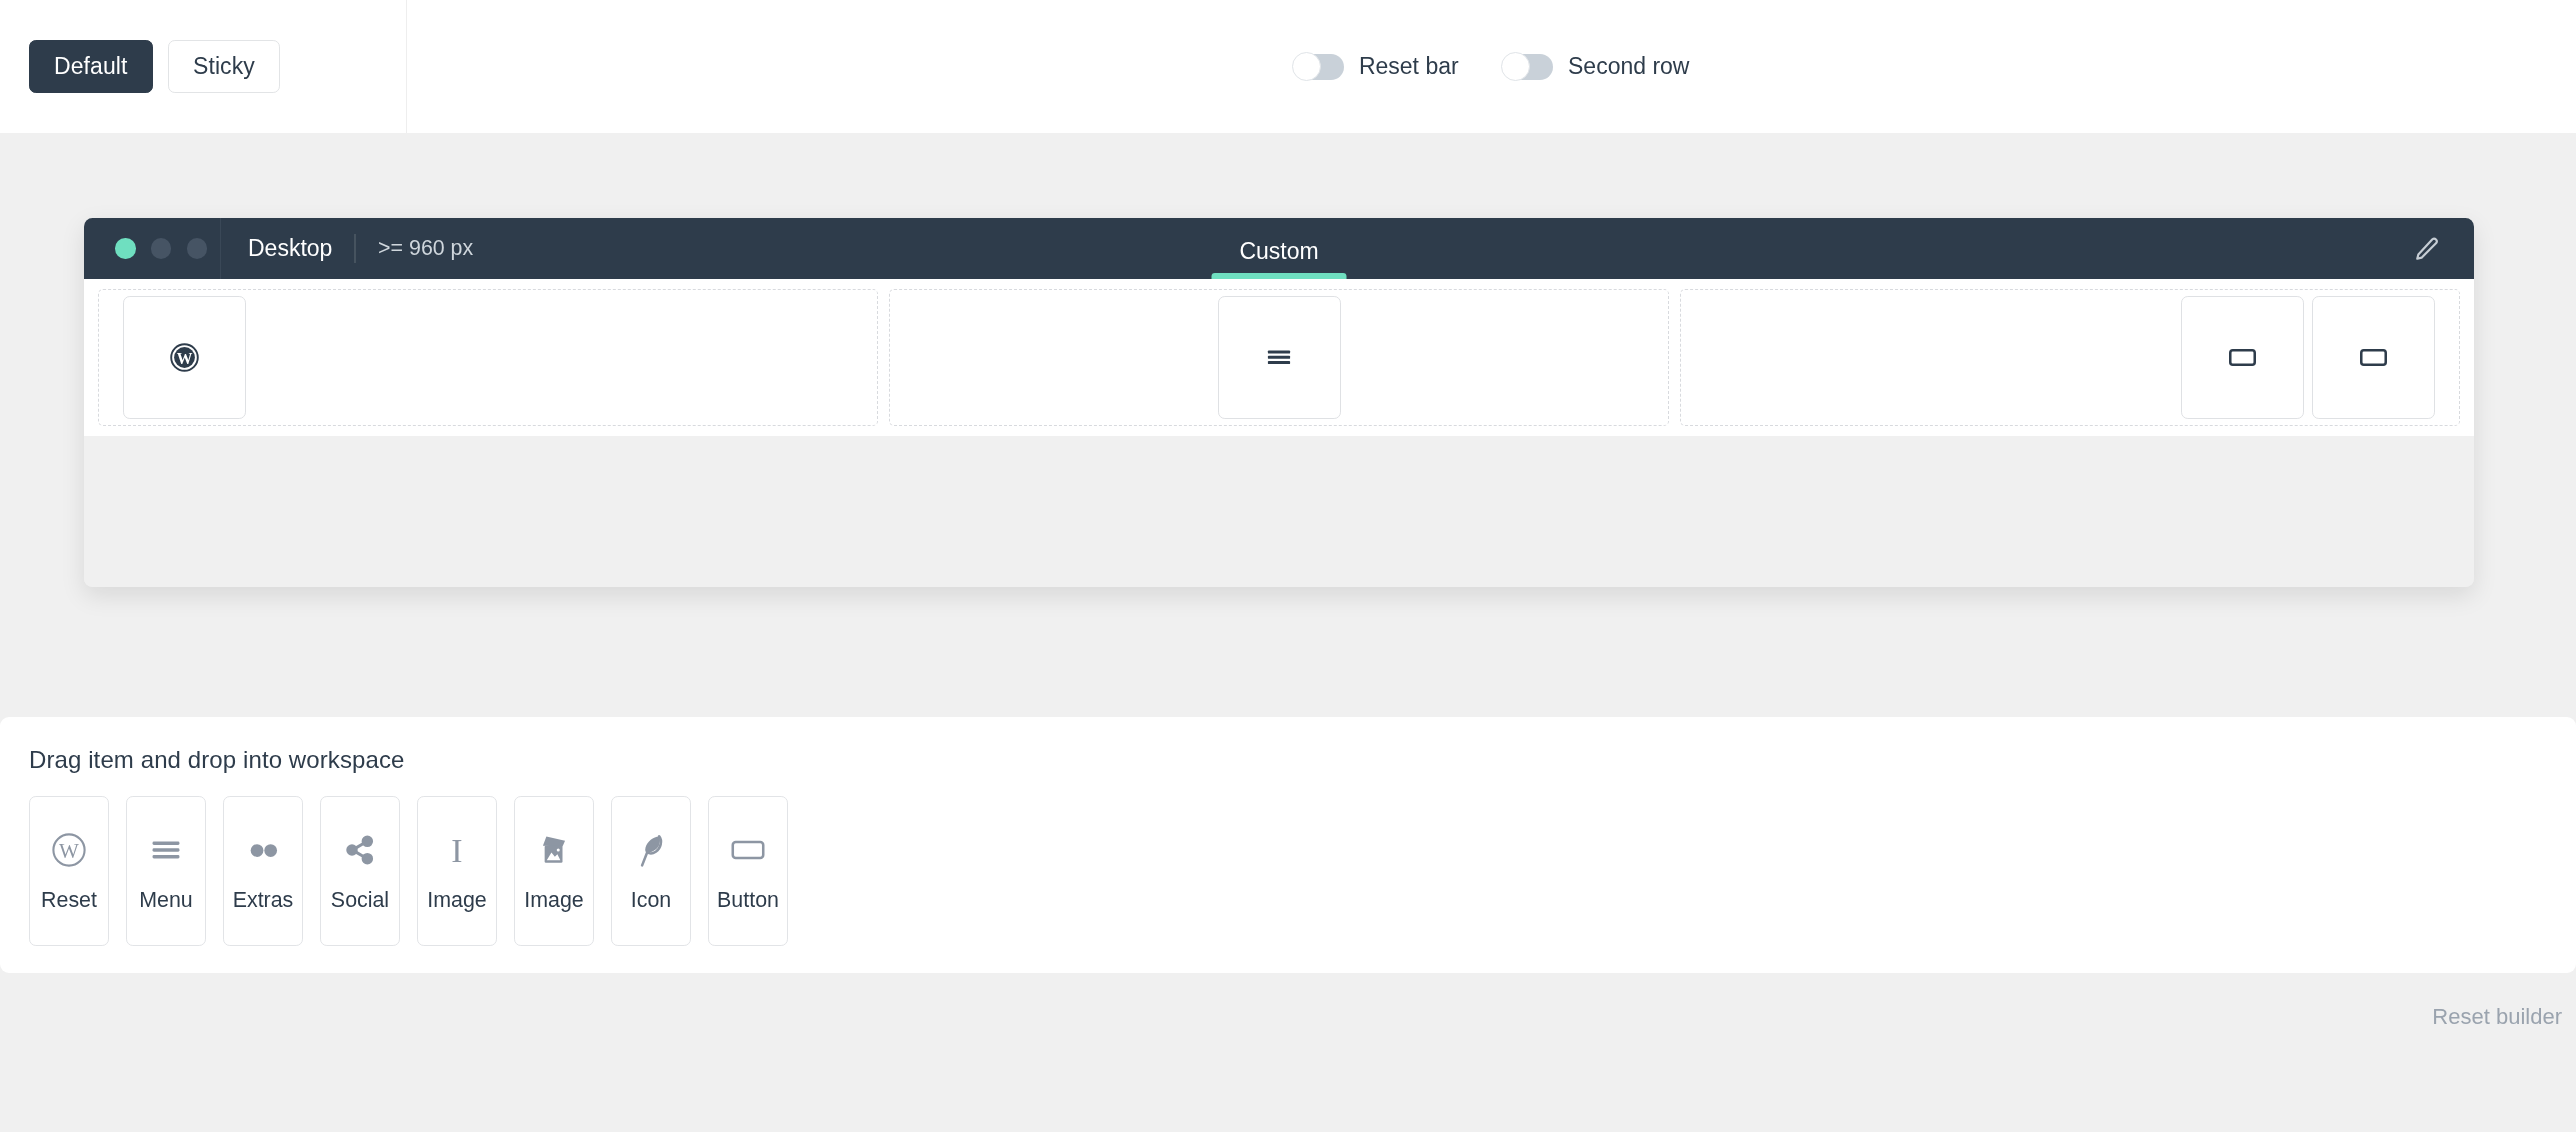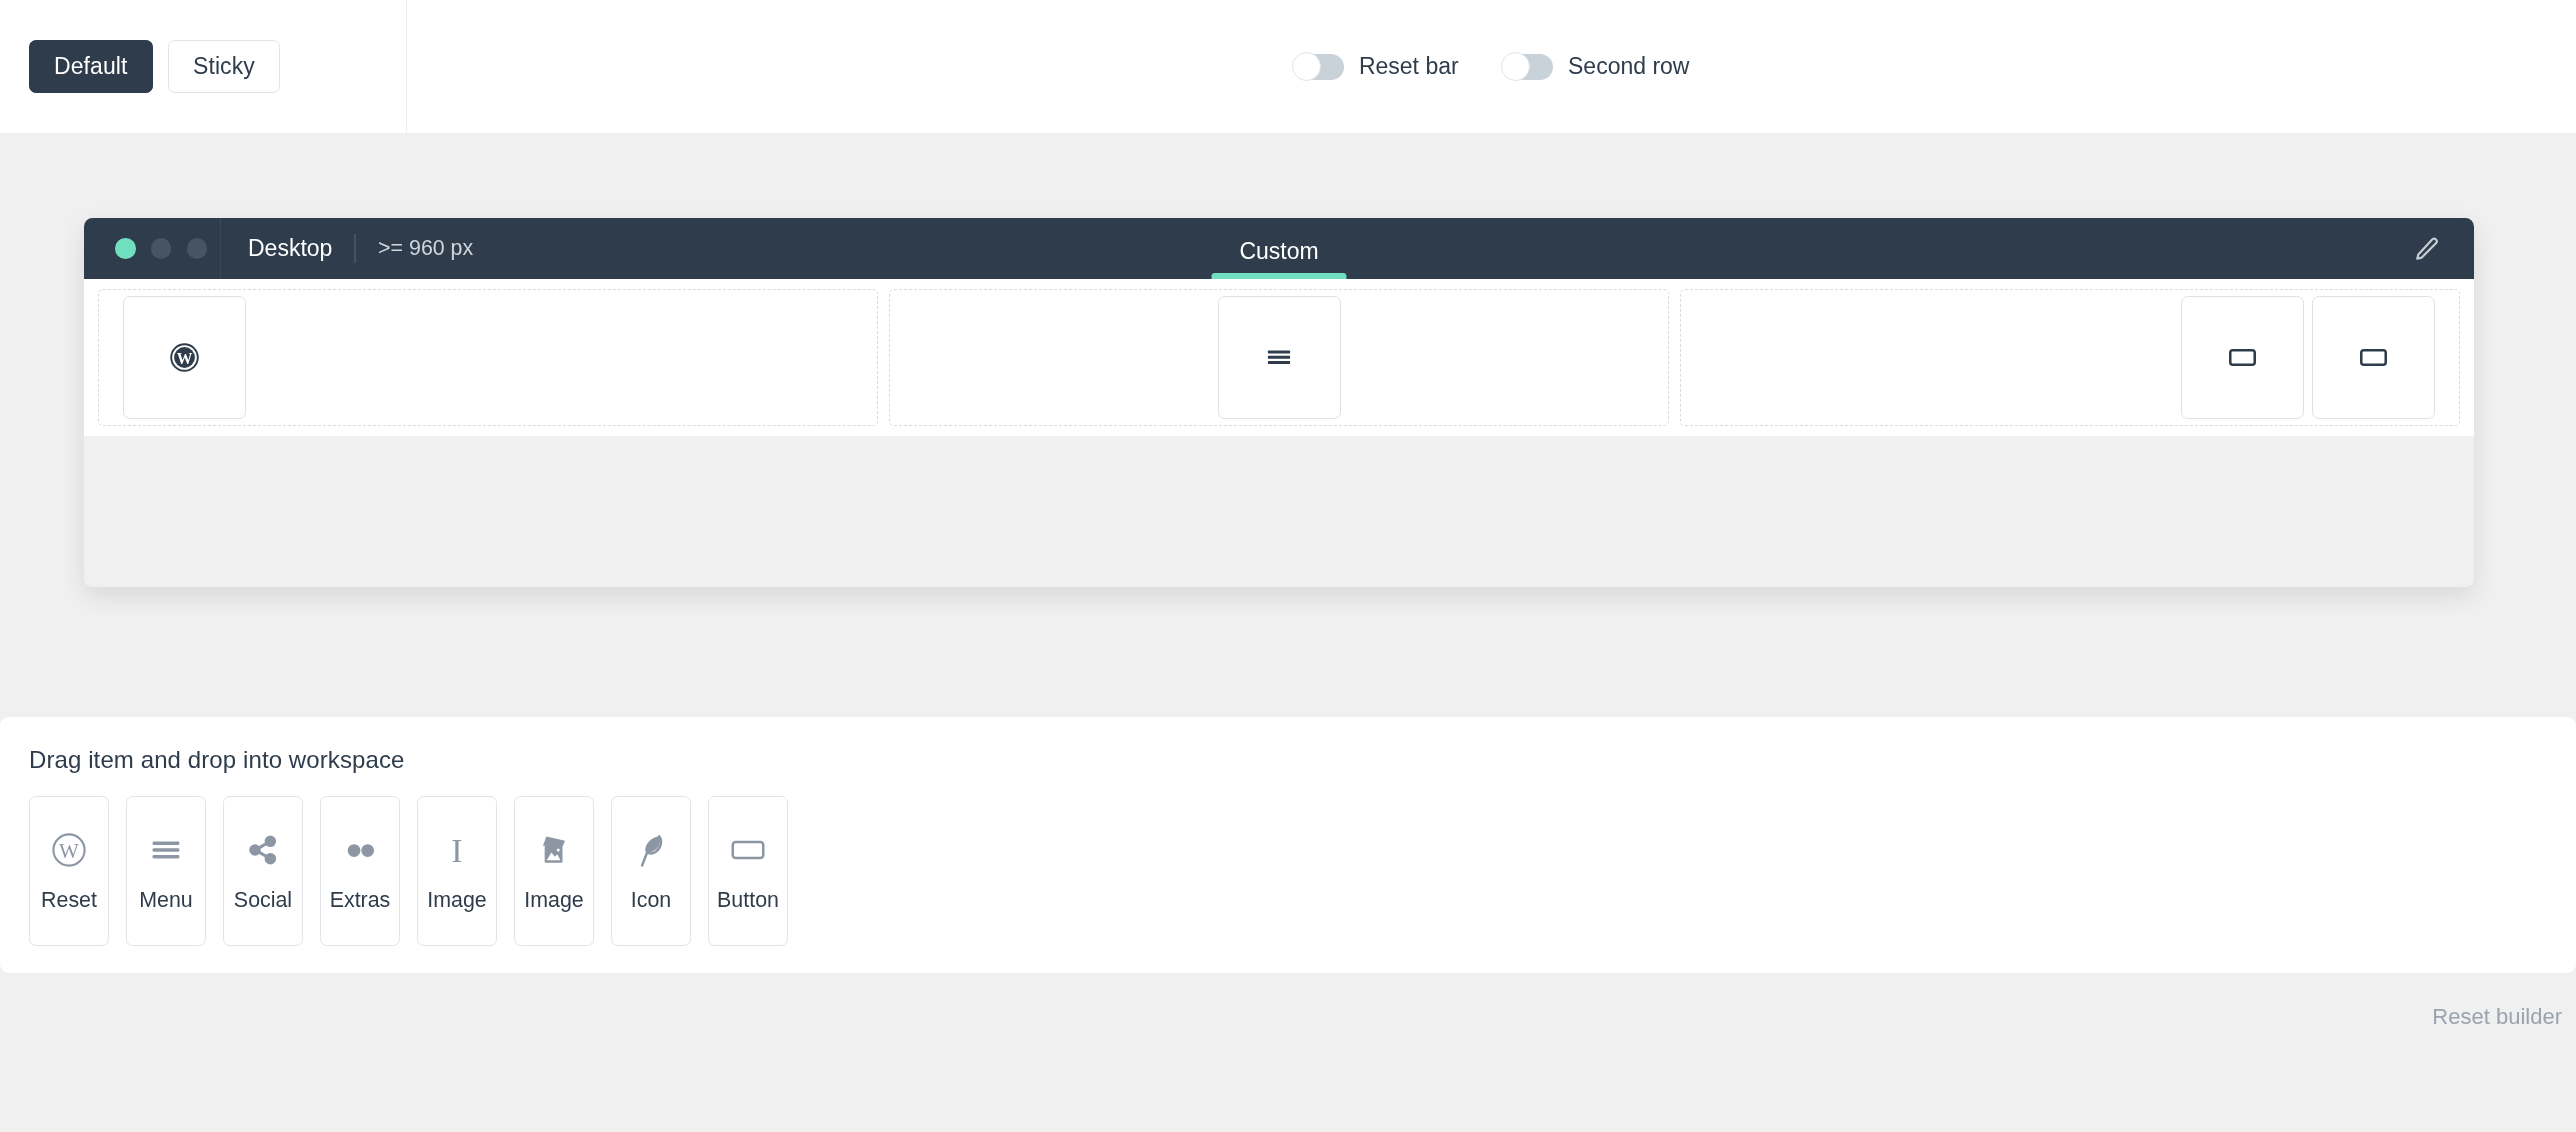--- a/index.html
+++ b/index.html
@@ -283,43 +283,43 @@
           <rect x="3" y="5" width="32" height="4" rx="1.6" fill="#8d96a3"></rect>
           <rect x="3" y="13" width="32" height="4" rx="1.6" fill="#8d96a3"></rect>
           <rect x="3" y="21" width="32" height="4" rx="1.6" fill="#8d96a3"></rect>
         </svg>
       </div>
       <div class="lib-label">Menu</div>
     </div>
 
     <div class="lib-card">
       <div class="lib-icon">
+        <svg width="34" height="17" viewBox="0 0 40 20">
+          <circle cx="13" cy="10" r="7.5" fill="#8d96a3"></circle>
+          <circle cx="29" cy="10" r="7.5" fill="#8d96a3"></circle>
+        </svg>
+      </div>
+      <div class="lib-label">Extras</div>
+    </div>
+
+    <div class="lib-card">
+      <div class="lib-icon">
         <svg width="32" height="32" viewBox="0 0 24 24" fill="none" stroke="#8d96a3" stroke-width="2.2" stroke-linecap="round" stroke-linejoin="round">
           <circle cx="17.5" cy="5.5" r="3.2" fill="#8d96a3"></circle>
           <circle cx="6" cy="12" r="3.2" fill="#8d96a3"></circle>
           <circle cx="17.5" cy="18.5" r="3.2" fill="#8d96a3"></circle>
           <line x1="8.7" y1="10.6" x2="14.9" y2="6.9"></line>
           <line x1="8.7" y1="13.4" x2="14.9" y2="17.1"></line>
         </svg>
       </div>
       <div class="lib-label">Social</div>
     </div>
 
     <div class="lib-card">
       <div class="lib-icon">
-        <svg width="34" height="17" viewBox="0 0 40 20">
-          <circle cx="13" cy="10" r="7.5" fill="#8d96a3"></circle>
-          <circle cx="29" cy="10" r="7.5" fill="#8d96a3"></circle>
-        </svg>
-      </div>
-      <div class="lib-label">Extras</div>
-    </div>
-
-    <div class="lib-card">
-      <div class="lib-icon">
         <svg width="22" height="38" viewBox="0 0 26 44">
           <text x="13" y="36" text-anchor="middle" font-family="'Liberation Serif',serif" font-size="40" fill="#8d96a3">I</text>
         </svg>
       </div>
       <div class="lib-label">Image</div>
     </div>
 
     <div class="lib-card">
       <div class="lib-icon">
         <svg width="36" height="34" viewBox="0 0 42 40">

